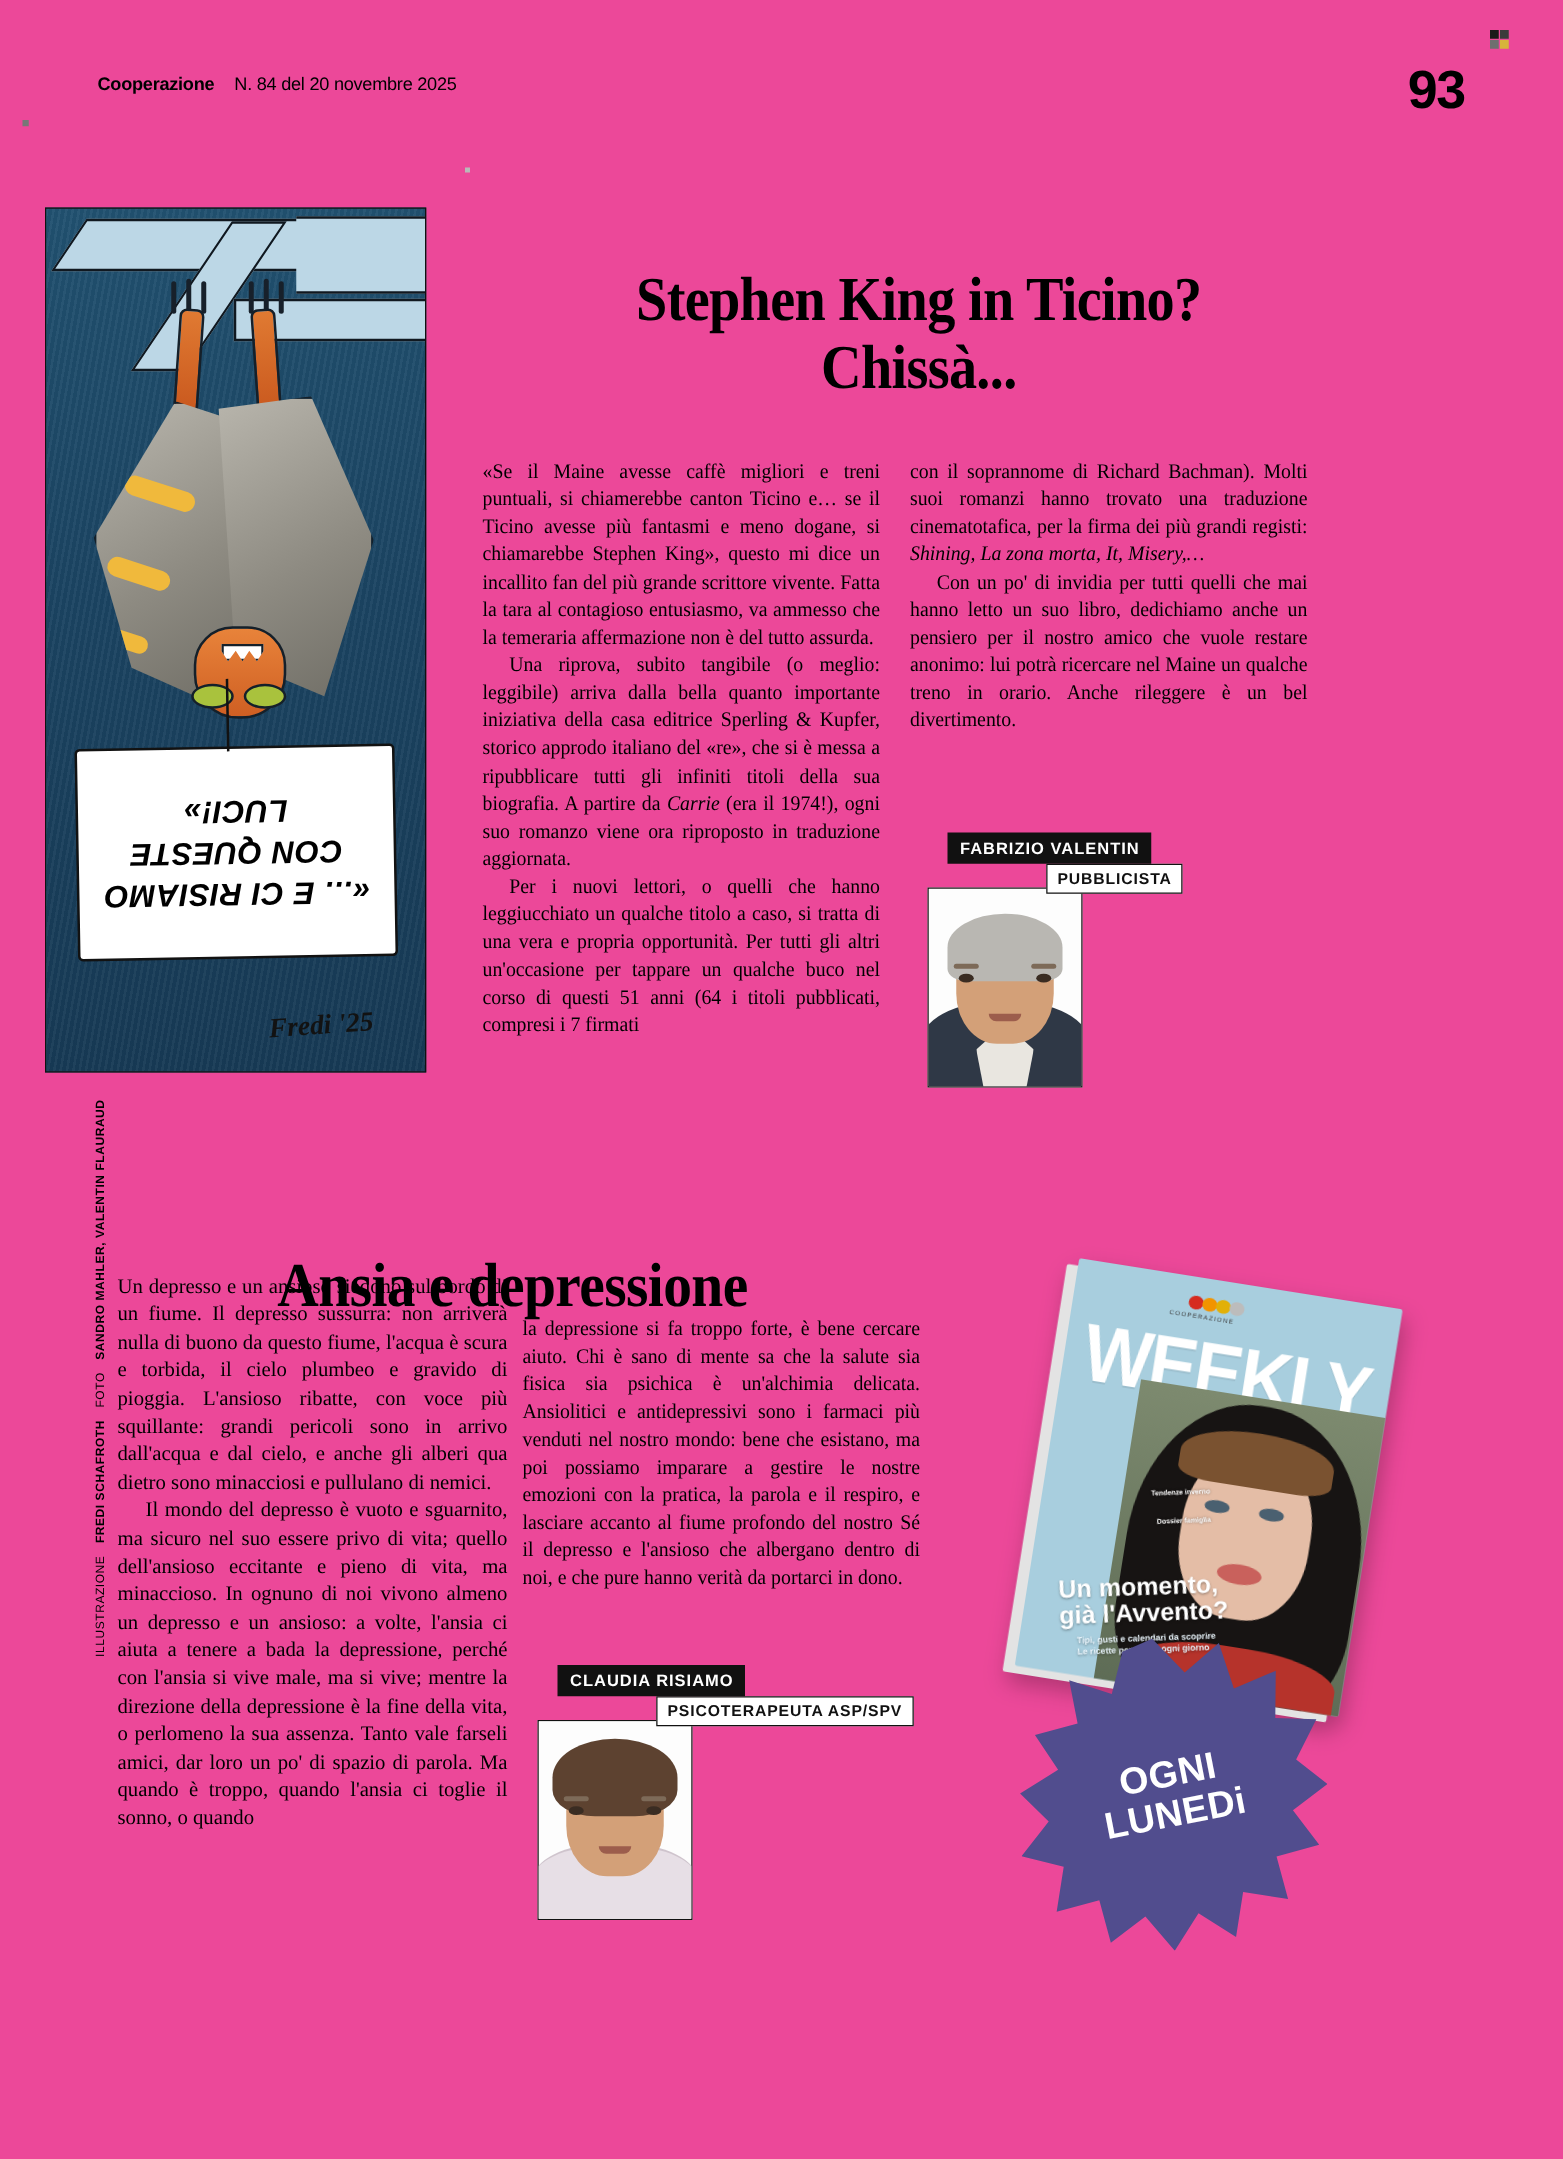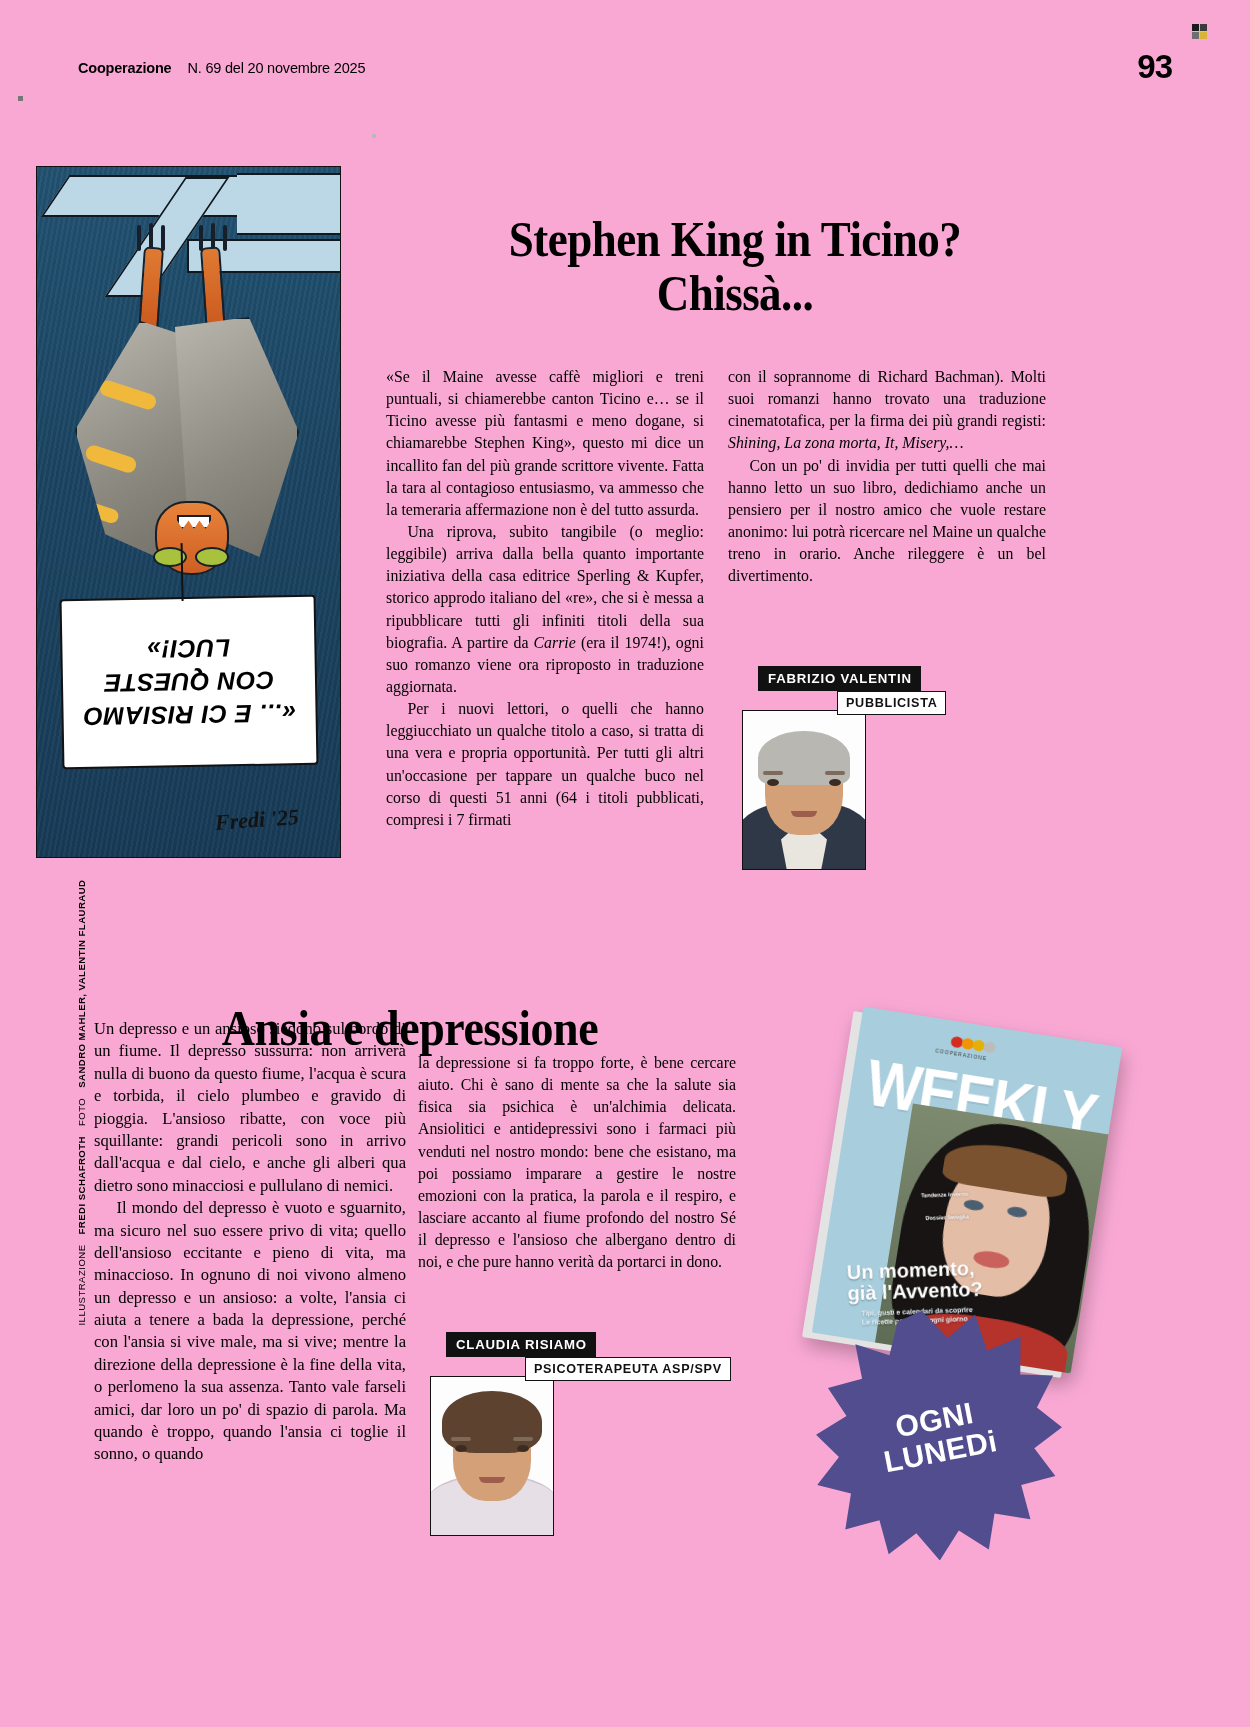--- a/index.html
+++ b/index.html
@@ -6,35 +6,35 @@
   html, body { background: #ffffff; }
   body {
     width: 1250px; height: 1727px;
     position: relative;
     font-family: "Liberation Serif", serif;
     color: #000;
     overflow: hidden;
   }
 
   
-  #page { position: absolute; inset: 0; background: #f9a8d4; }
+  #page { position: absolute; inset: 0; background: #ec4899; }
 
   .masthead {
     position: absolute; left: 78px; top: 60px;
     display: flex; align-items: baseline; gap: 16px;
     font-family: "Liberation Sans", sans-serif;
     font-size: 14.5px; letter-spacing: -0.2px;
   }
   .masthead .brand { font-weight: bold; }
   .masthead .issue { font-weight: normal; }
 
   .folio {
     position: absolute; right: 78px; top: 48px;
     font-family: "Liberation Sans", sans-serif;
-    font-weight: bold; font-size: 33px; letter-spacing: -1px;
+    font-weight: bold; font-size: 43px; letter-spacing: -1px;
   }
 
   .corner-mark {
     position: absolute; right: 42px; top: 24px;
     width: 16px; height: 16px;
   }
   .corner-mark i { position: absolute; width: 7px; height: 7px; display: block; }
   .corner-mark i.a { left: 0; top: 0; background: #1a1a1a; }
   .corner-mark i.b { left: 8px; top: 0; background: #3b3b3b; }
   .corner-mark i.c { left: 0; top: 8px; background: #6f6f6f; }
@@ -378,21 +378,21 @@
     transform: rotate(-4deg);
   }
 </style>
 </head>
 <body>
 
 <div id="page">
 
   <div class="masthead">
     <span class="brand">Cooperazione</span>
-    <span class="issue">N. 69 del 20 novembre 2025</span>
+    <span class="issue">N. 84 del 20 novembre 2025</span>
   </div>
   <div class="folio">93</div>
 
   <div class="corner-mark">
     <i class="a"></i>
     <i class="b"></i>
     <i class="c"></i>
     <i class="d"></i>
   </div>
   <div class="reg-dot"></div>

